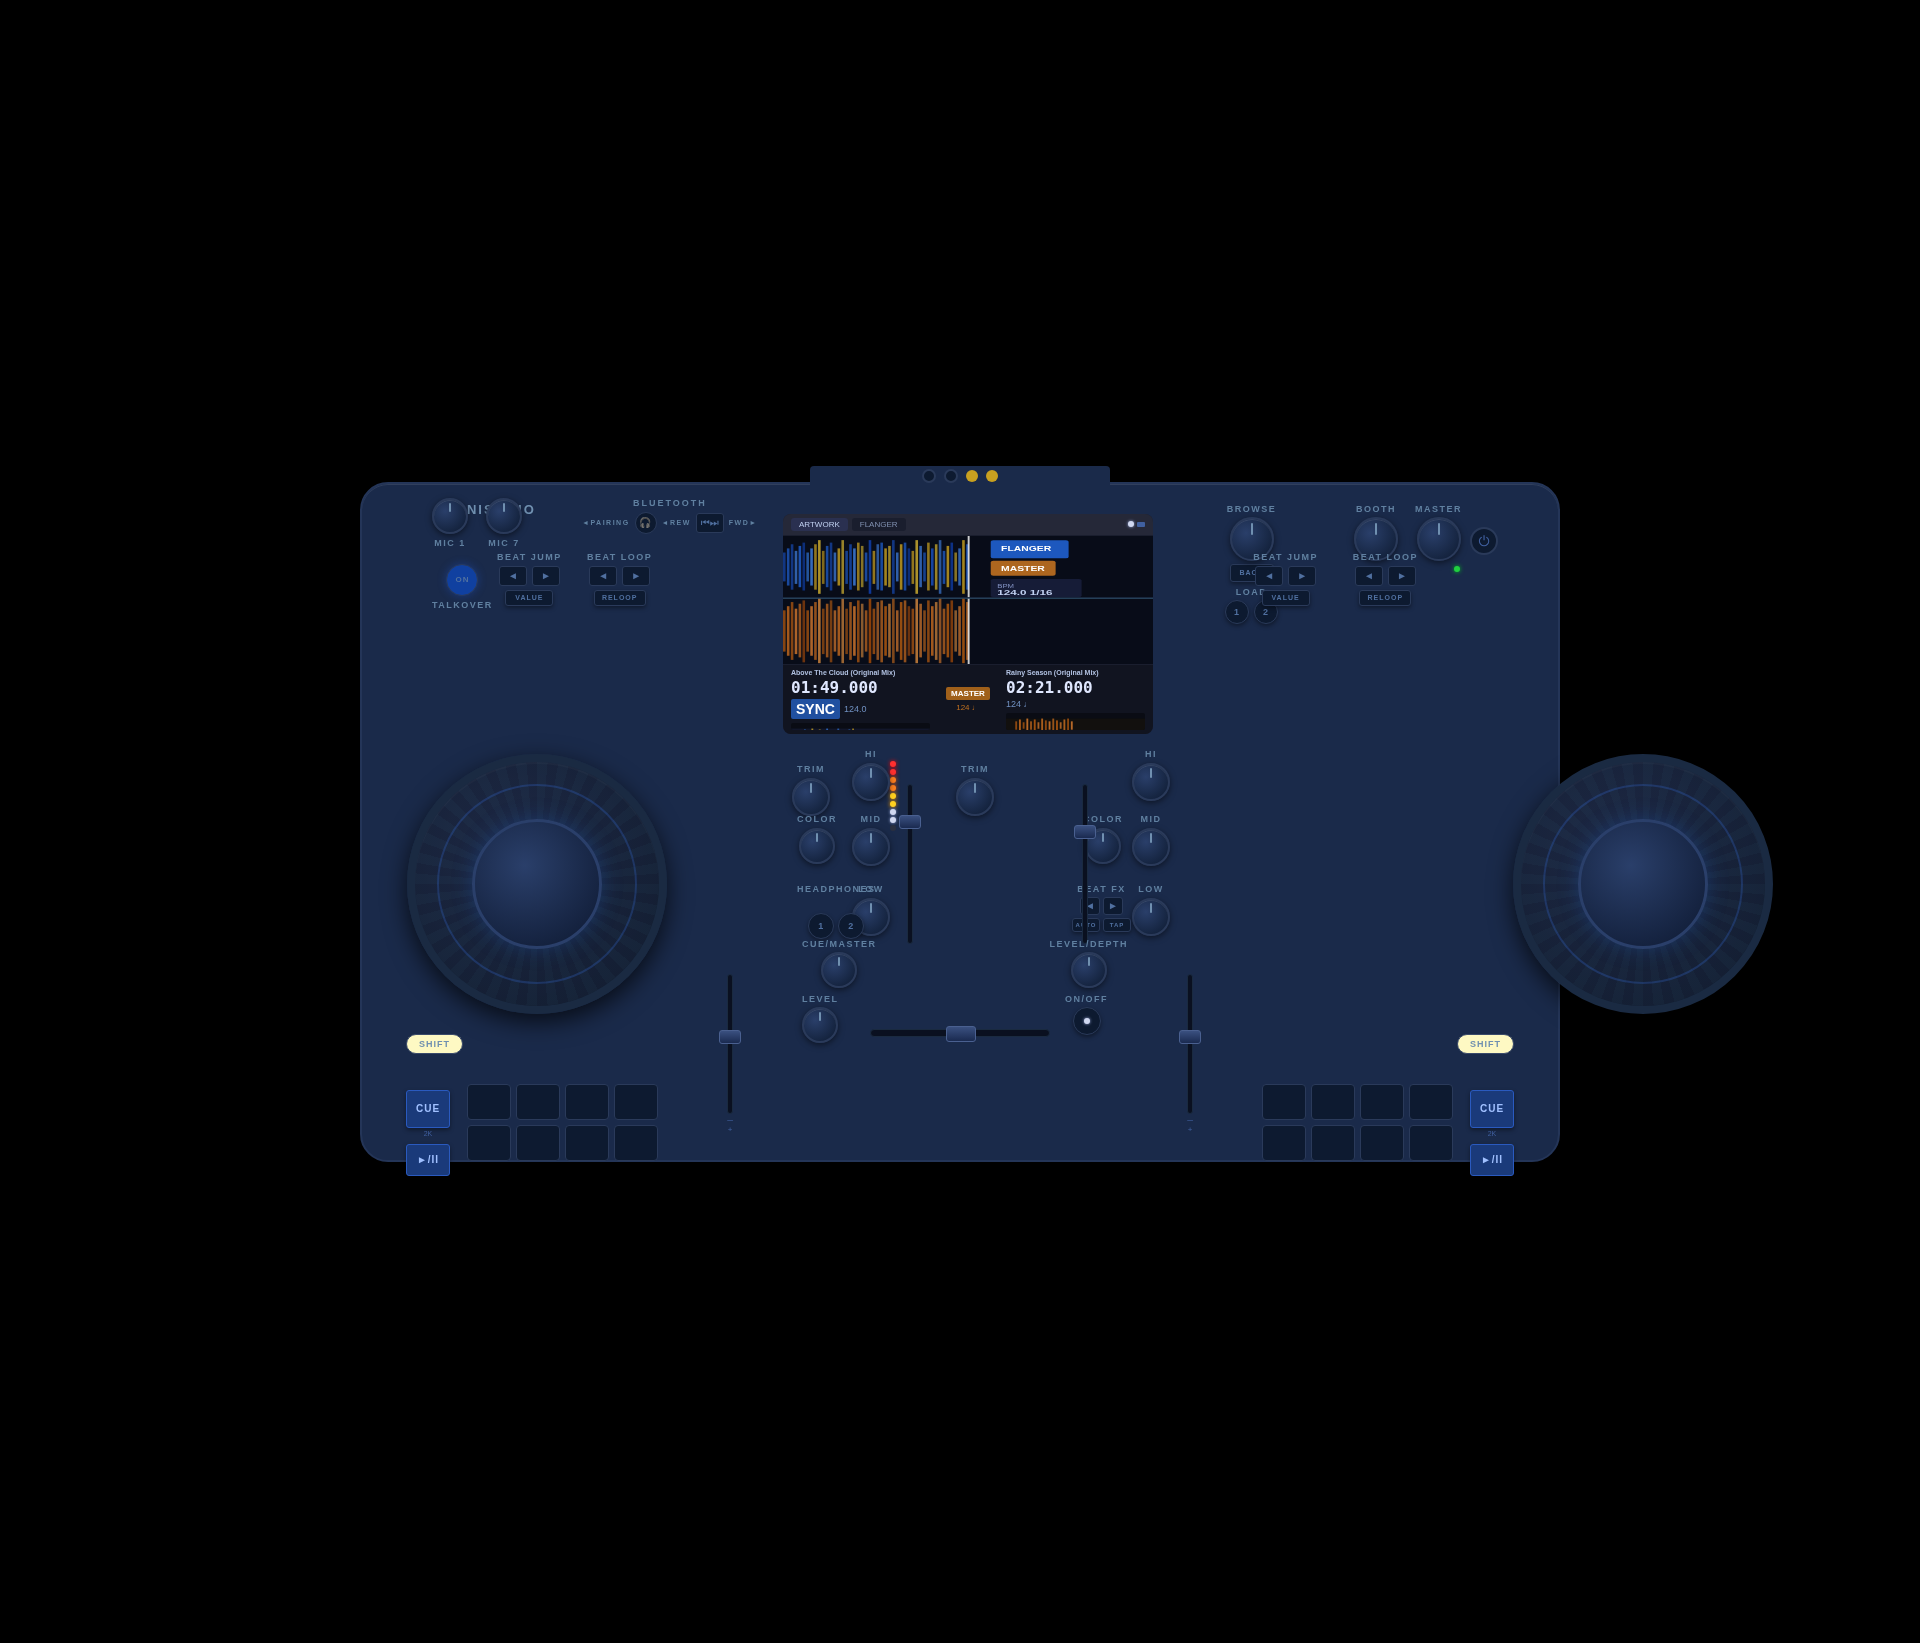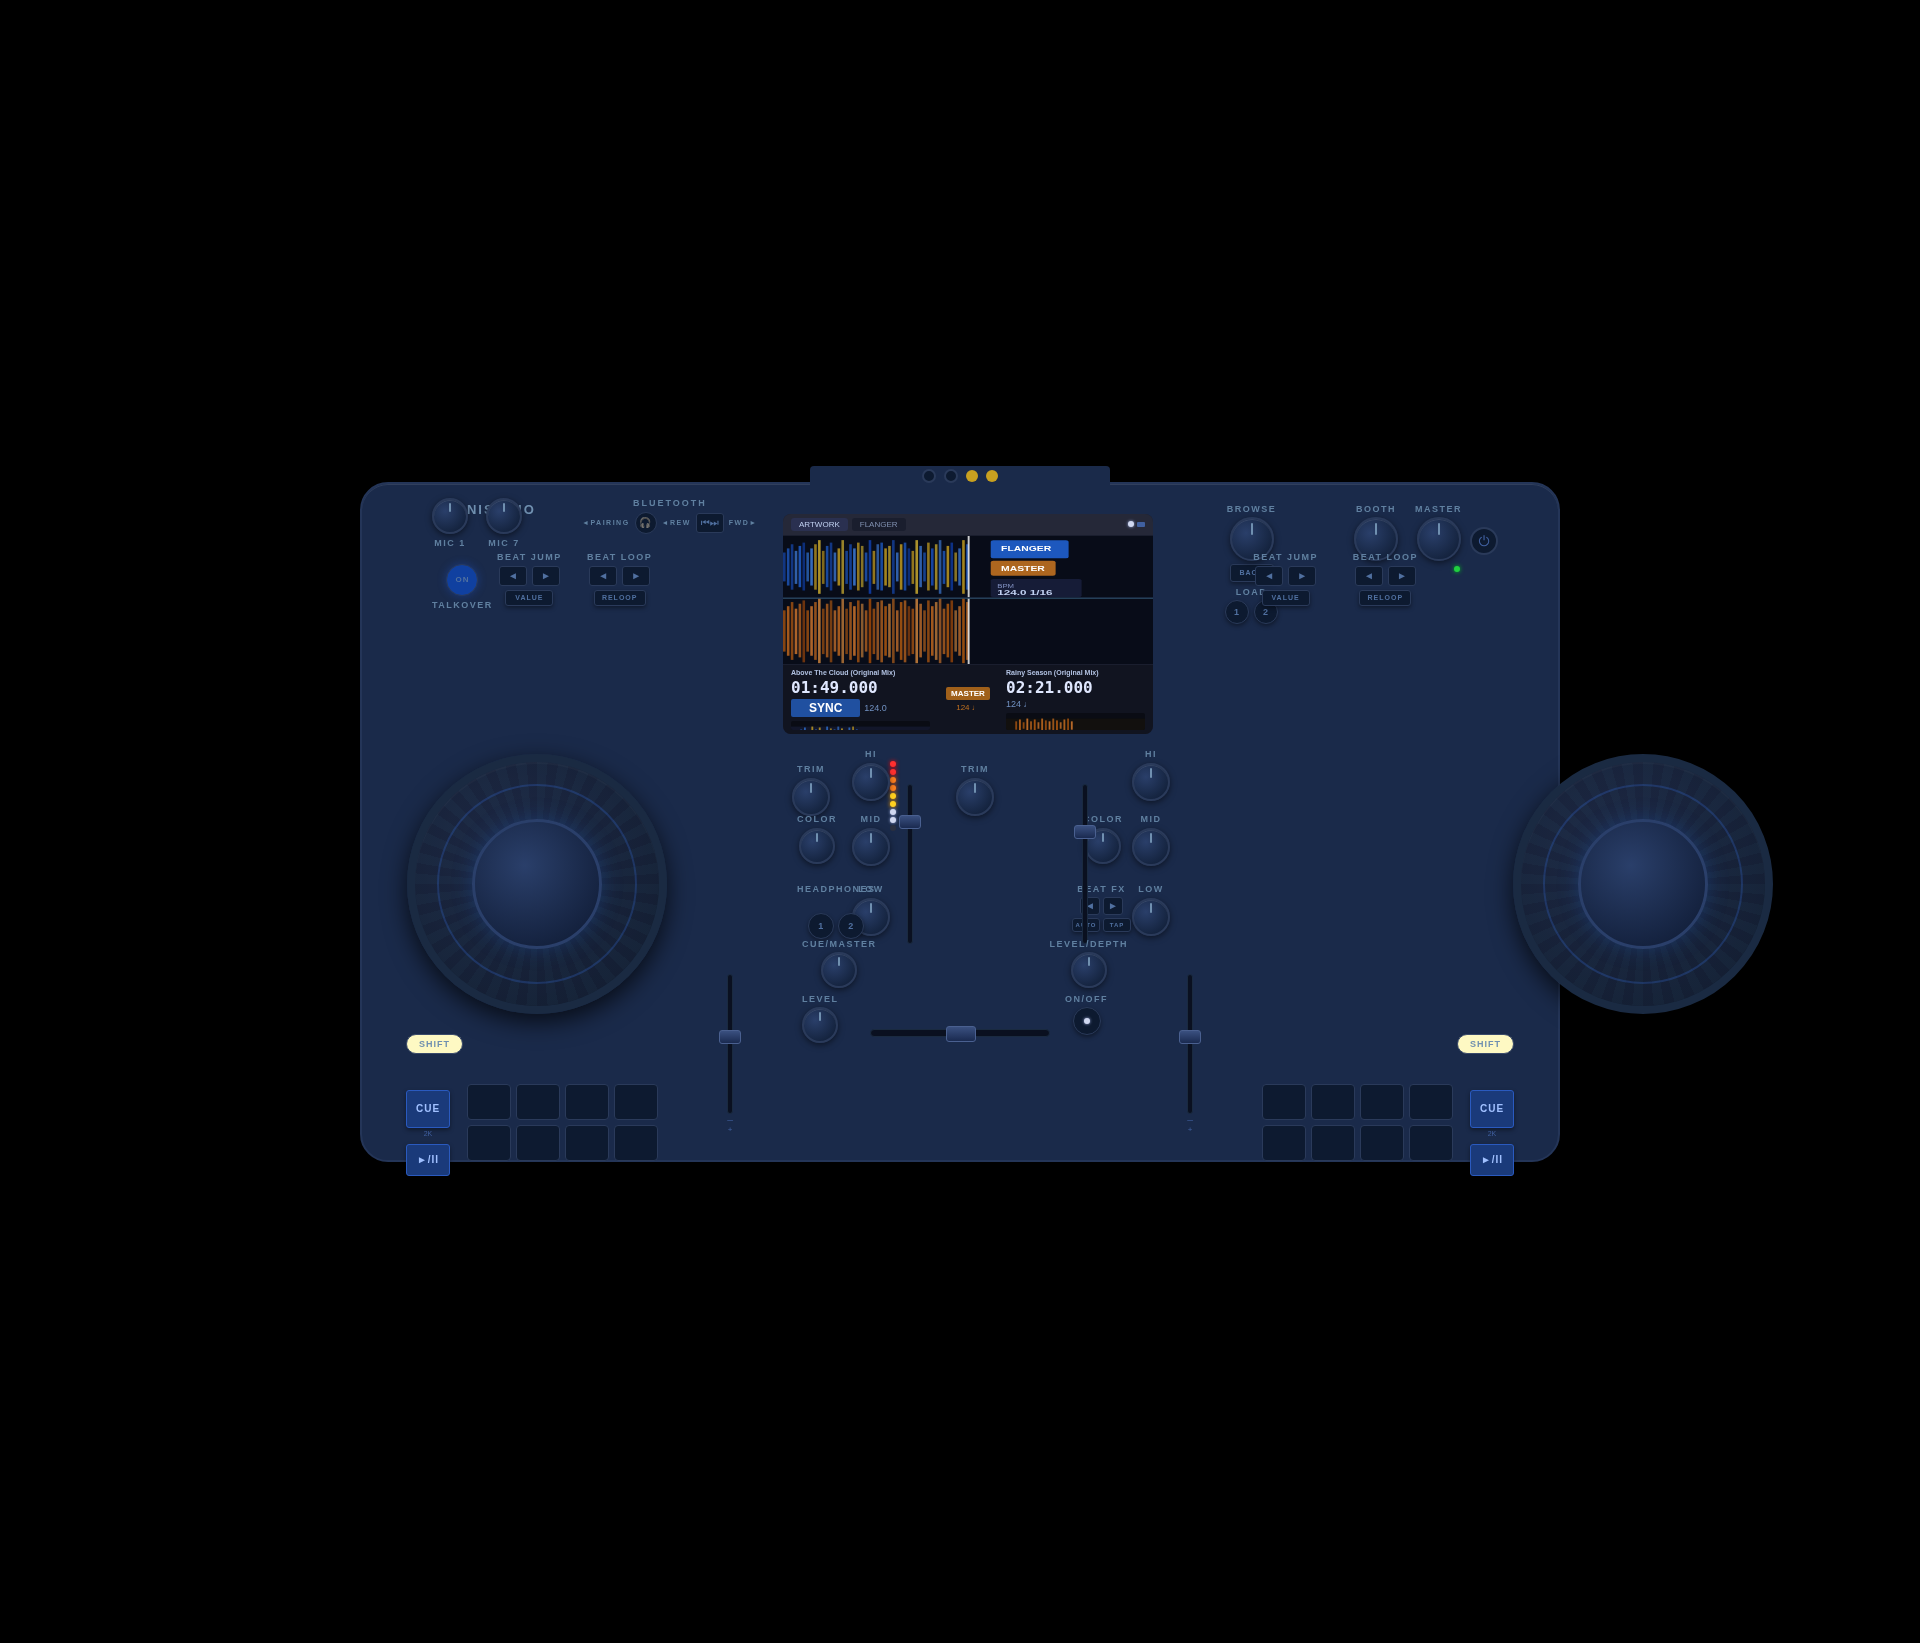--- a/index.html
+++ b/index.html
@@ -321,23 +321,23 @@
       font-family: monospace;
     }
     .bpm-display {
       font-size: 9px;
       color: #7090c0;
     }
 
     .sync-btn {
       background: #2050a0;
       color: #fff;
-      font-size: 12px;
+      font-size: 14px;
       font-weight: 700;
-      padding: 2px 18px;
+      padding: 2px 5px;
       border-radius: 2px;
       border: none;
     }
 
     .master-btn {
       background: #a0601a;
       color: #fff;
       font-size: 8px;
       font-weight: 700;
       padding: 2px 5px;

